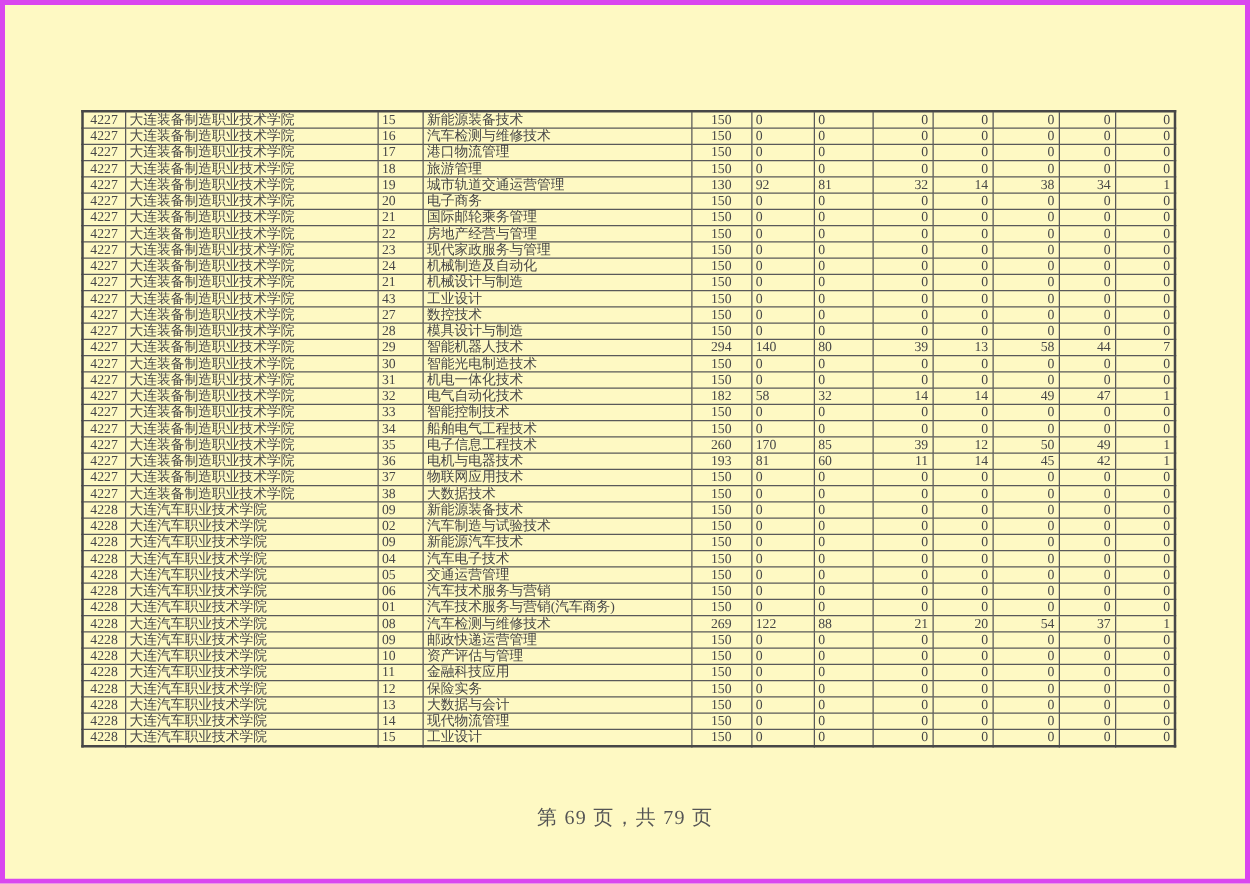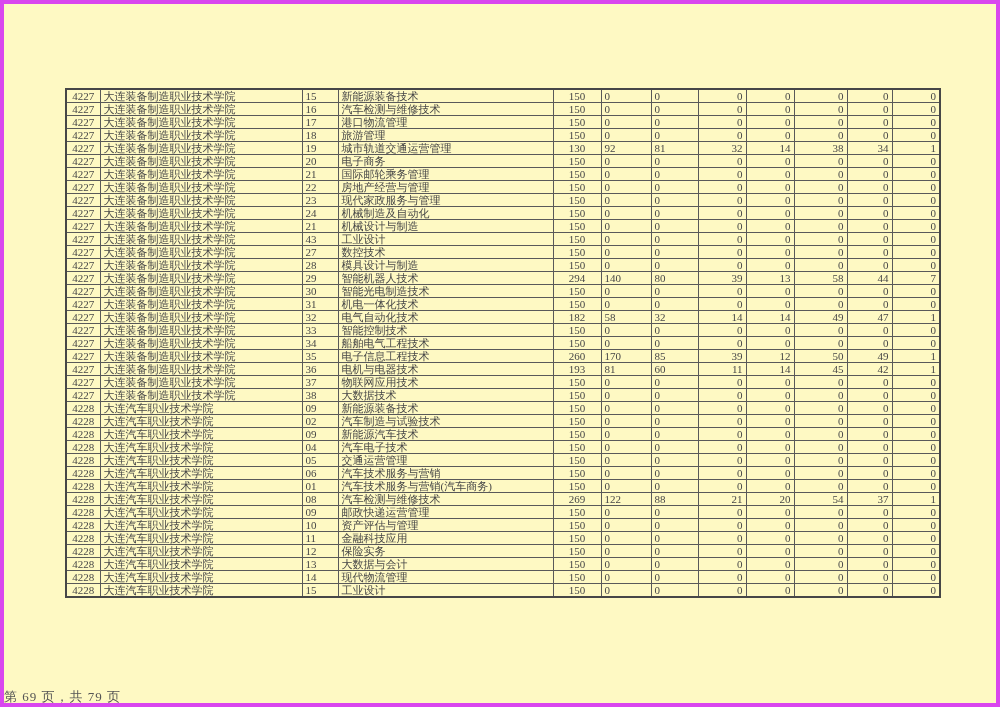--- a/index.html
+++ b/index.html
@@ -34,24 +34,24 @@
     box-sizing: border-box;
   }
   td.a-left   { text-align: left;   padding-left: 3px; }
   td.a-center { text-align: center; padding: 0 1px; }
   td.a-right  { text-align: right;  padding-right: 2px; }
   .footer {
     position: absolute;
     top: 640px;
     left: 0;
     width: 100%;
-    font-size: 13px;
+    text-align: center;
+    font-size: 16px;
     letter-spacing: 1px;
     color: #555555;
-    margin-top: 44px;
   }
 </style>
 </head>
 <body>
 
 <div class="page">
   <table class="tbl">
     <colgroup>
       <col style="width:34px">
       <col style="width:202px">

